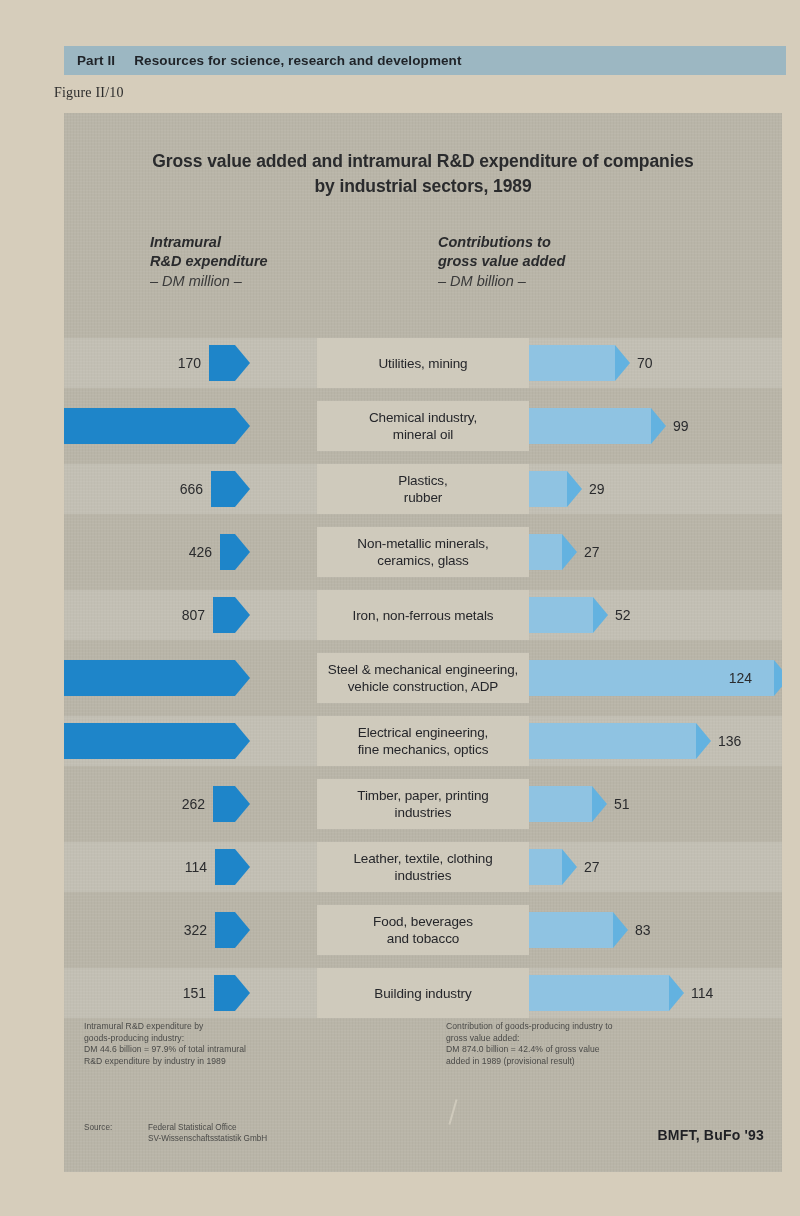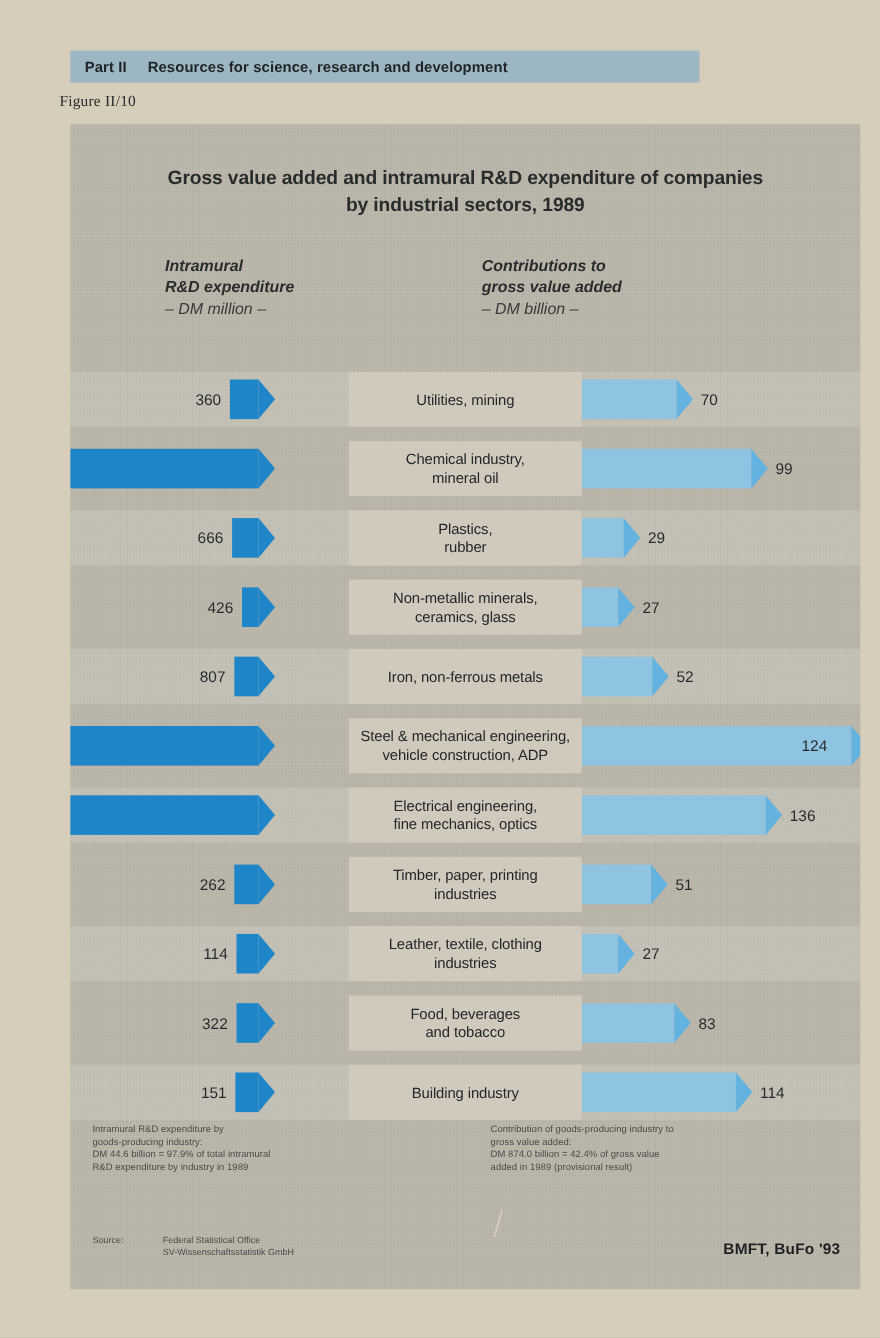--- a/index.html
+++ b/index.html
@@ -6,21 +6,21 @@
   body{
     width:800px;height:1216px;
     background:#d6cdbb;
     font-family:"Liberation Sans", sans-serif;
     -webkit-font-smoothing:antialiased;
     overflow:hidden;
     position:relative;
   }
   
   .runhead{
-    position:absolute;left:64px;top:46px;width:572px;height:29px;
+    position:absolute;left:64px;top:46px;width:722px;height:29px;
     background:#9cb7c2;
     display:flex;align-items:center;
   }
   .runhead .part{
     font-size:13.5px;font-weight:bold;color:#1f2328;margin-left:13px;letter-spacing:.1px;
   }
   .runhead .rhtitle{
     font-size:13.5px;font-weight:bold;color:#1f2328;margin-left:19px;letter-spacing:.1px;
   }
   .figlabel{
@@ -159,37 +159,37 @@
       <div class="l2">gross value added</div>
       <div class="l3">– DM billion –</div>
     </div>
   </div>
 
   <div class="rows" id="rows">
       <div class="row">
         <div class="band"></div>
         <div class="lbar-wrap">
           <div class="lbar" style="width: 26px;">
-            <span class="lval">360</span>
+            <span class="lval">170</span>
           </div>
         </div>
         <div class="labelbox">Utilities, mining</div>
         <div class="rbar-wrap">
           <div class="rbar" style="width: 86px;">
             <span class="rval">70</span>
           </div>
         </div>
       </div>
       <div class="row">
         <div class="lbar-wrap">
           <div class="lbar" style="width: 180px;"></div>
         </div>
         <div class="labelbox">Chemical industry,<br>mineral oil</div>
         <div class="rbar-wrap">
-          <div class="rbar" style="width: 122px; padding-left: 32px;">
+          <div class="rbar" style="width: 122px;">
             <span class="rval">99</span>
           </div>
         </div>
       </div>
       <div class="row">
         <div class="band"></div>
         <div class="lbar-wrap">
           <div class="lbar" style="width: 24px;">
             <span class="lval">666</span>
           </div>

